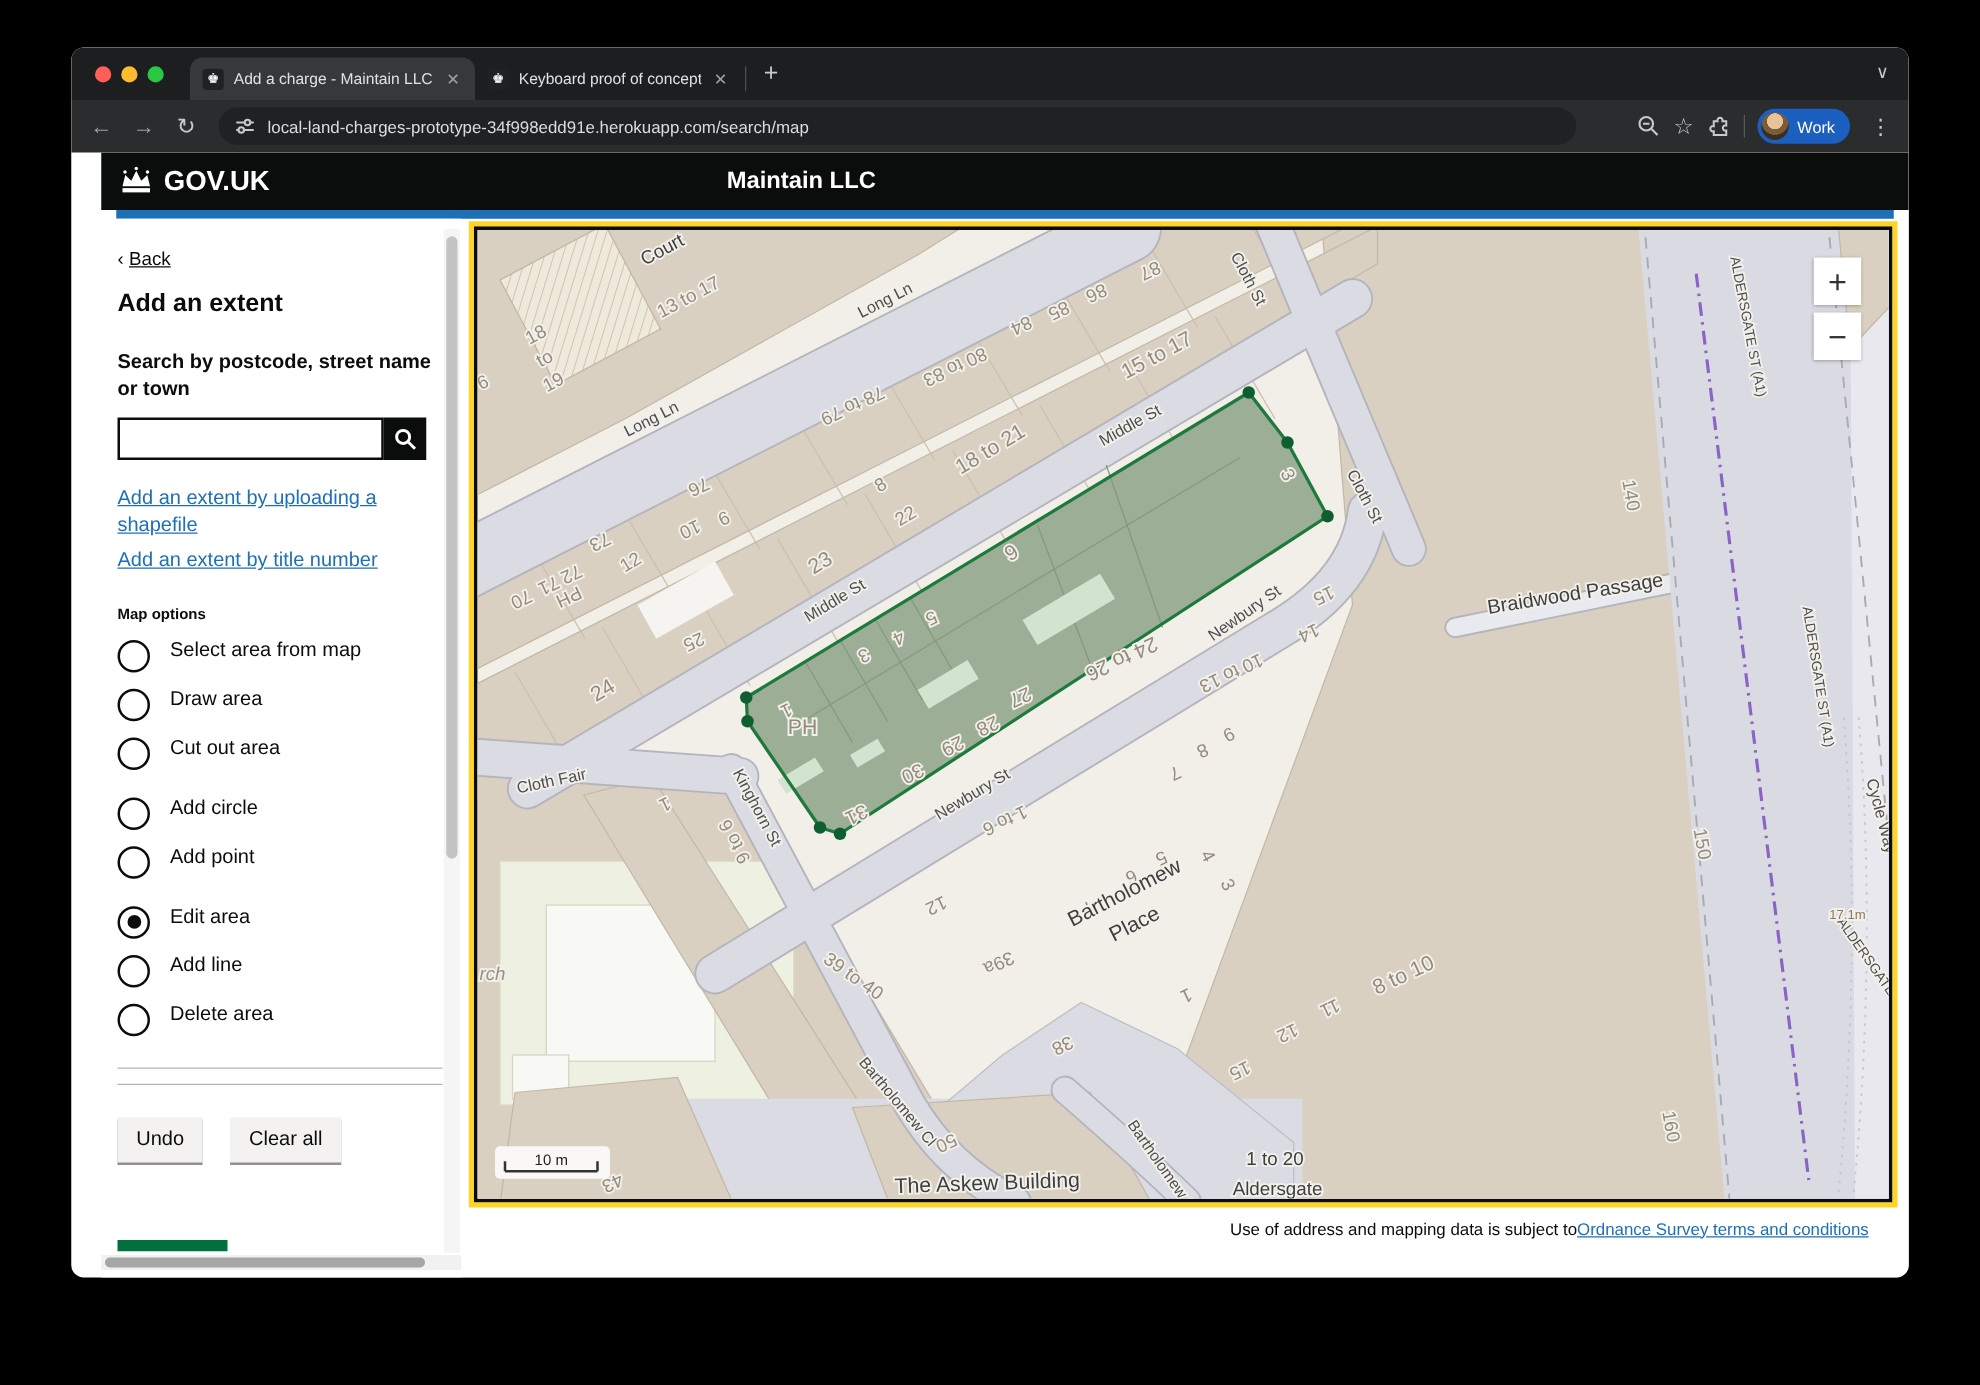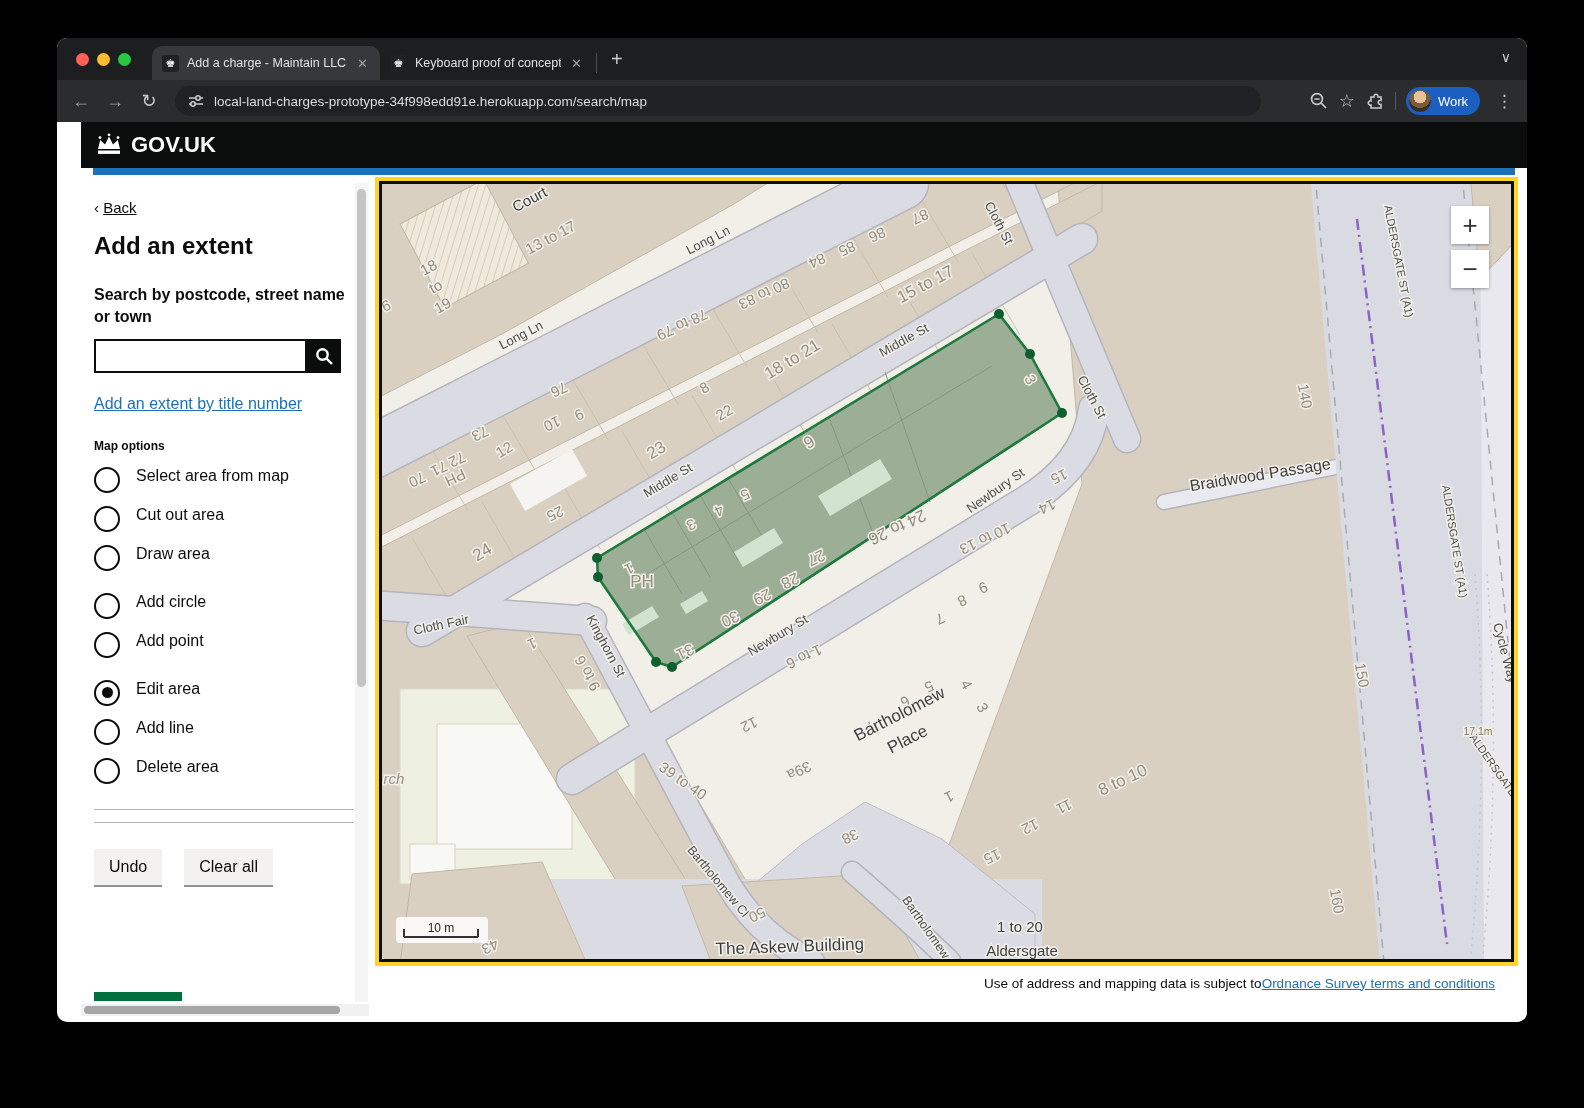--- a/index.html
+++ b/index.html
@@ -36,21 +36,21 @@
   .govuk-header{height:46px;background:#0b0c0c;position:relative;display:flex;align-items:center;}
   .brand{display:flex;align-items:center;gap:7px;margin-left:13px;color:#fff;font-weight:bold;font-size:22px;z-index:2;}
   .service{position:absolute;left:0;width:1120px;text-align:center;color:#fff;font-weight:bold;font-size:19px;}
   .blue-bar{height:7px;background:#1d70b8;margin:0 12px;}
   .content{position:absolute;top:53px;left:0;right:0;bottom:0;}
   
   .sidebar{position:absolute;left:0;top:0;width:288px;bottom:0;background:#fff;}
   .side-inner{padding:24px 24px 0 13px;font-size:16px;color:#0b0c0c;}
   .back{color:#0b0c0c;font-size:15px;}
   .back a{color:#0b0c0c;}
-  .h1{font-size:24px;font-weight:bold;margin-top:16px;}
+  .h1{font-size:20px;font-weight:bold;margin-top:16px;}
   .search-label{font-weight:bold;margin-top:24px;width:252px;line-height:1.35;}
   .search-row{margin-top:12px;display:flex;}
   .search-input{width:213px;height:34px;border:2px solid #0b0c0c;box-sizing:border-box;font-size:16px;padding:0 6px;border-radius:0;}
   .search-btn{width:34px;height:34px;background:#0b0c0c;border:none;display:flex;align-items:center;justify-content:center;}
   .links{margin-top:20px;display:flex;flex-direction:column;gap:7px;width:252px;line-height:1.35;}
   .links a{color:#1d70b8;text-decoration:underline;}
   .opt-head{font-weight:bold;font-size:12px;margin-top:24px;}
   .radios{margin-top:14px;}
   .radio-row{display:flex;align-items:flex-start;height:39px;}
   .radio-row.gap{margin-top:9px;}
@@ -157,20 +157,21 @@
       <div class="brand">
         <svg width="30" height="24" viewBox="0 0 30 24">
           <path d="M4 16 L6.2 7 L11 11.5 L15 3.5 L19 11.5 L23.8 7 L26 16 Z" fill="#fff"></path>
           <rect x="4" y="17.5" width="22" height="3.4" fill="#fff"></rect>
           <circle cx="6" cy="4.6" r="1.4" fill="#fff"></circle>
             <circle cx="15" cy="1.8" r="1.4" fill="#fff"></circle>
             <circle cx="24" cy="4.6" r="1.4" fill="#fff"></circle>
         </svg>
         <span>GOV.UK</span>
       </div>
+      <div class="service">Maintain LLC</div>
     </div>
     <div class="blue-bar"></div>
 
     <div class="content">
 
       <div class="sidebar">
         <div class="side-inner">
           <div class="back">‹ <a href="#">Back</a></div>
           <div class="h1">Add an extent</div>
           <div class="search-label">Search by postcode, street name or town</div>
@@ -179,35 +180,36 @@
             <button class="search-btn">
               <svg width="19" height="19" viewBox="0 0 19 19">
                 <g stroke="#fff" stroke-width="2.4" fill="none">
                     <circle cx="7.5" cy="7.5" r="5.2"></circle>
                     <line x1="11.6" y1="11.6" x2="17" y2="17"></line>
                   </g>
               </svg>
             </button>
           </div>
           <div class="links" id="side-links">
+              <a href="#">Add an extent by uploading a shapefile</a>
               <a href="#">Add an extent by title number</a>
             </div>
           <div class="opt-head">Map options</div>
           <div class="radios" id="radio-list">
               <div class="radio-row">
                 <div class="radio-circle"></div>
                 <div class="radio-label">Select area from map</div>
               </div>
               <div class="radio-row">
                 <div class="radio-circle"></div>
+                <div class="radio-label">Draw area</div>
+              </div>
+              <div class="radio-row">
+                <div class="radio-circle"></div>
                 <div class="radio-label">Cut out area</div>
-              </div>
-              <div class="radio-row">
-                <div class="radio-circle"></div>
-                <div class="radio-label">Draw area</div>
               </div>
               <div class="radio-row gap">
                 <div class="radio-circle"></div>
                 <div class="radio-label">Add circle</div>
               </div>
               <div class="radio-row">
                 <div class="radio-circle"></div>
                 <div class="radio-label">Add point</div>
               </div>
               <div class="radio-row gap">

